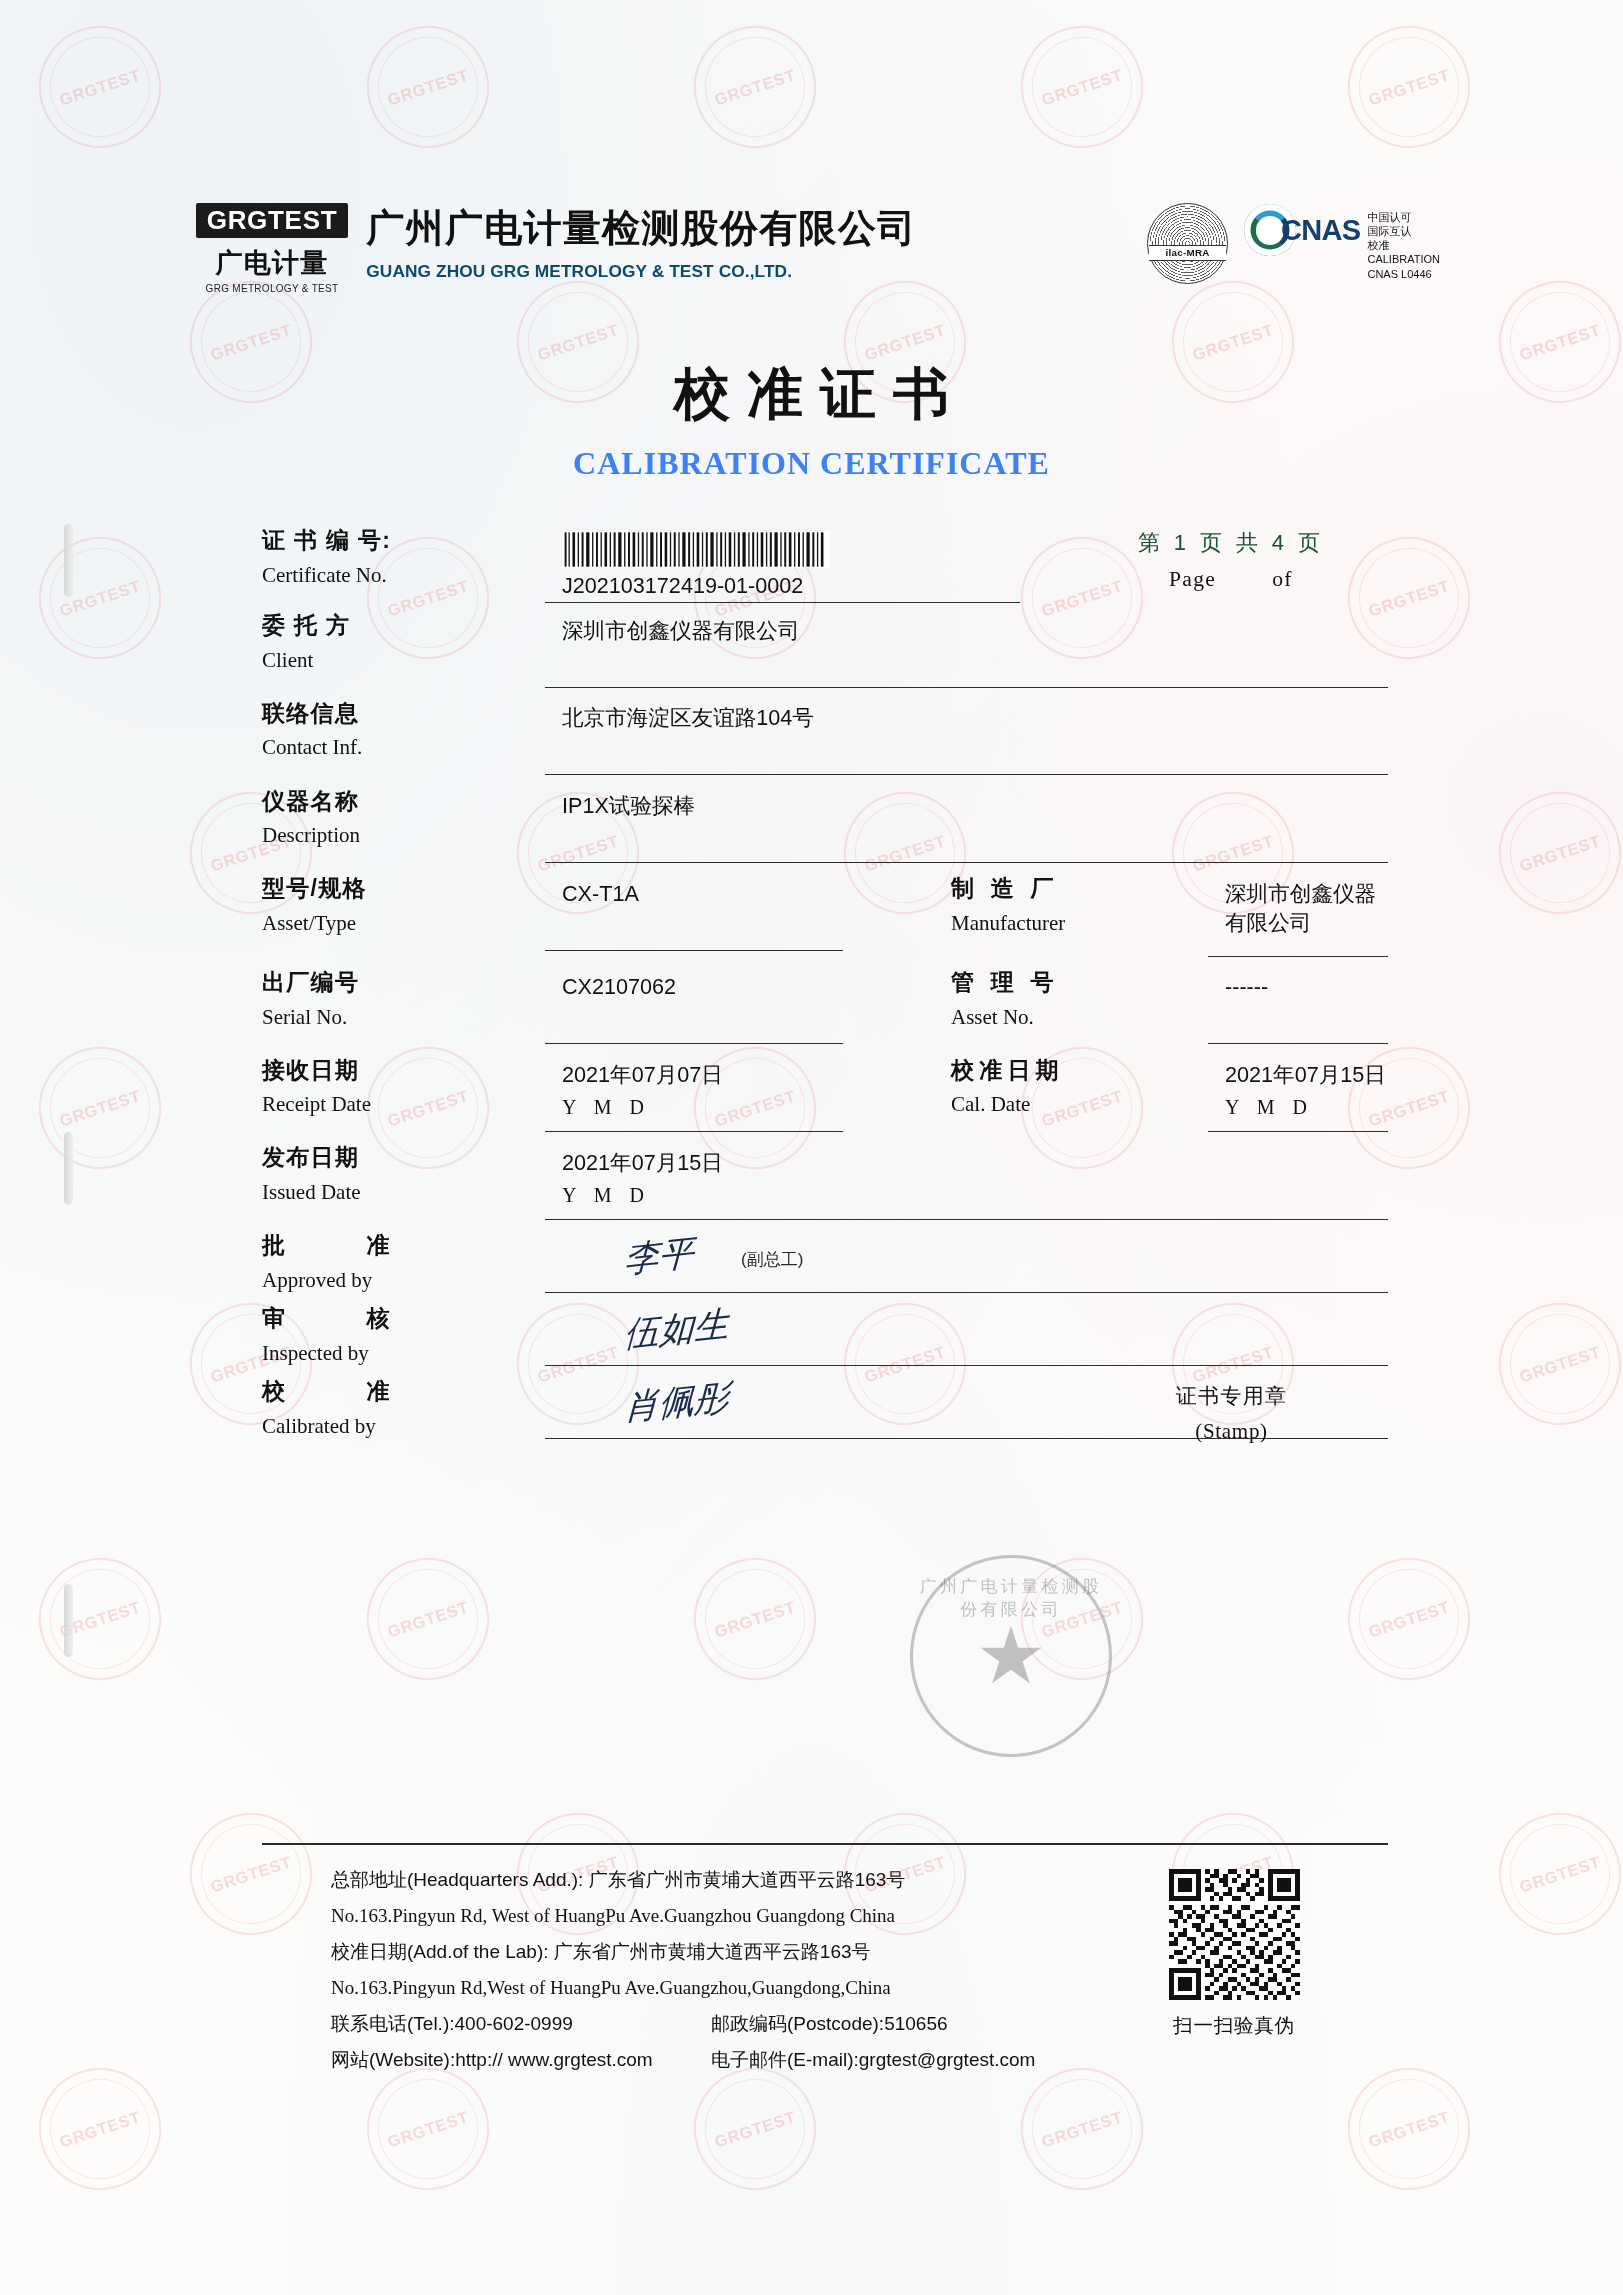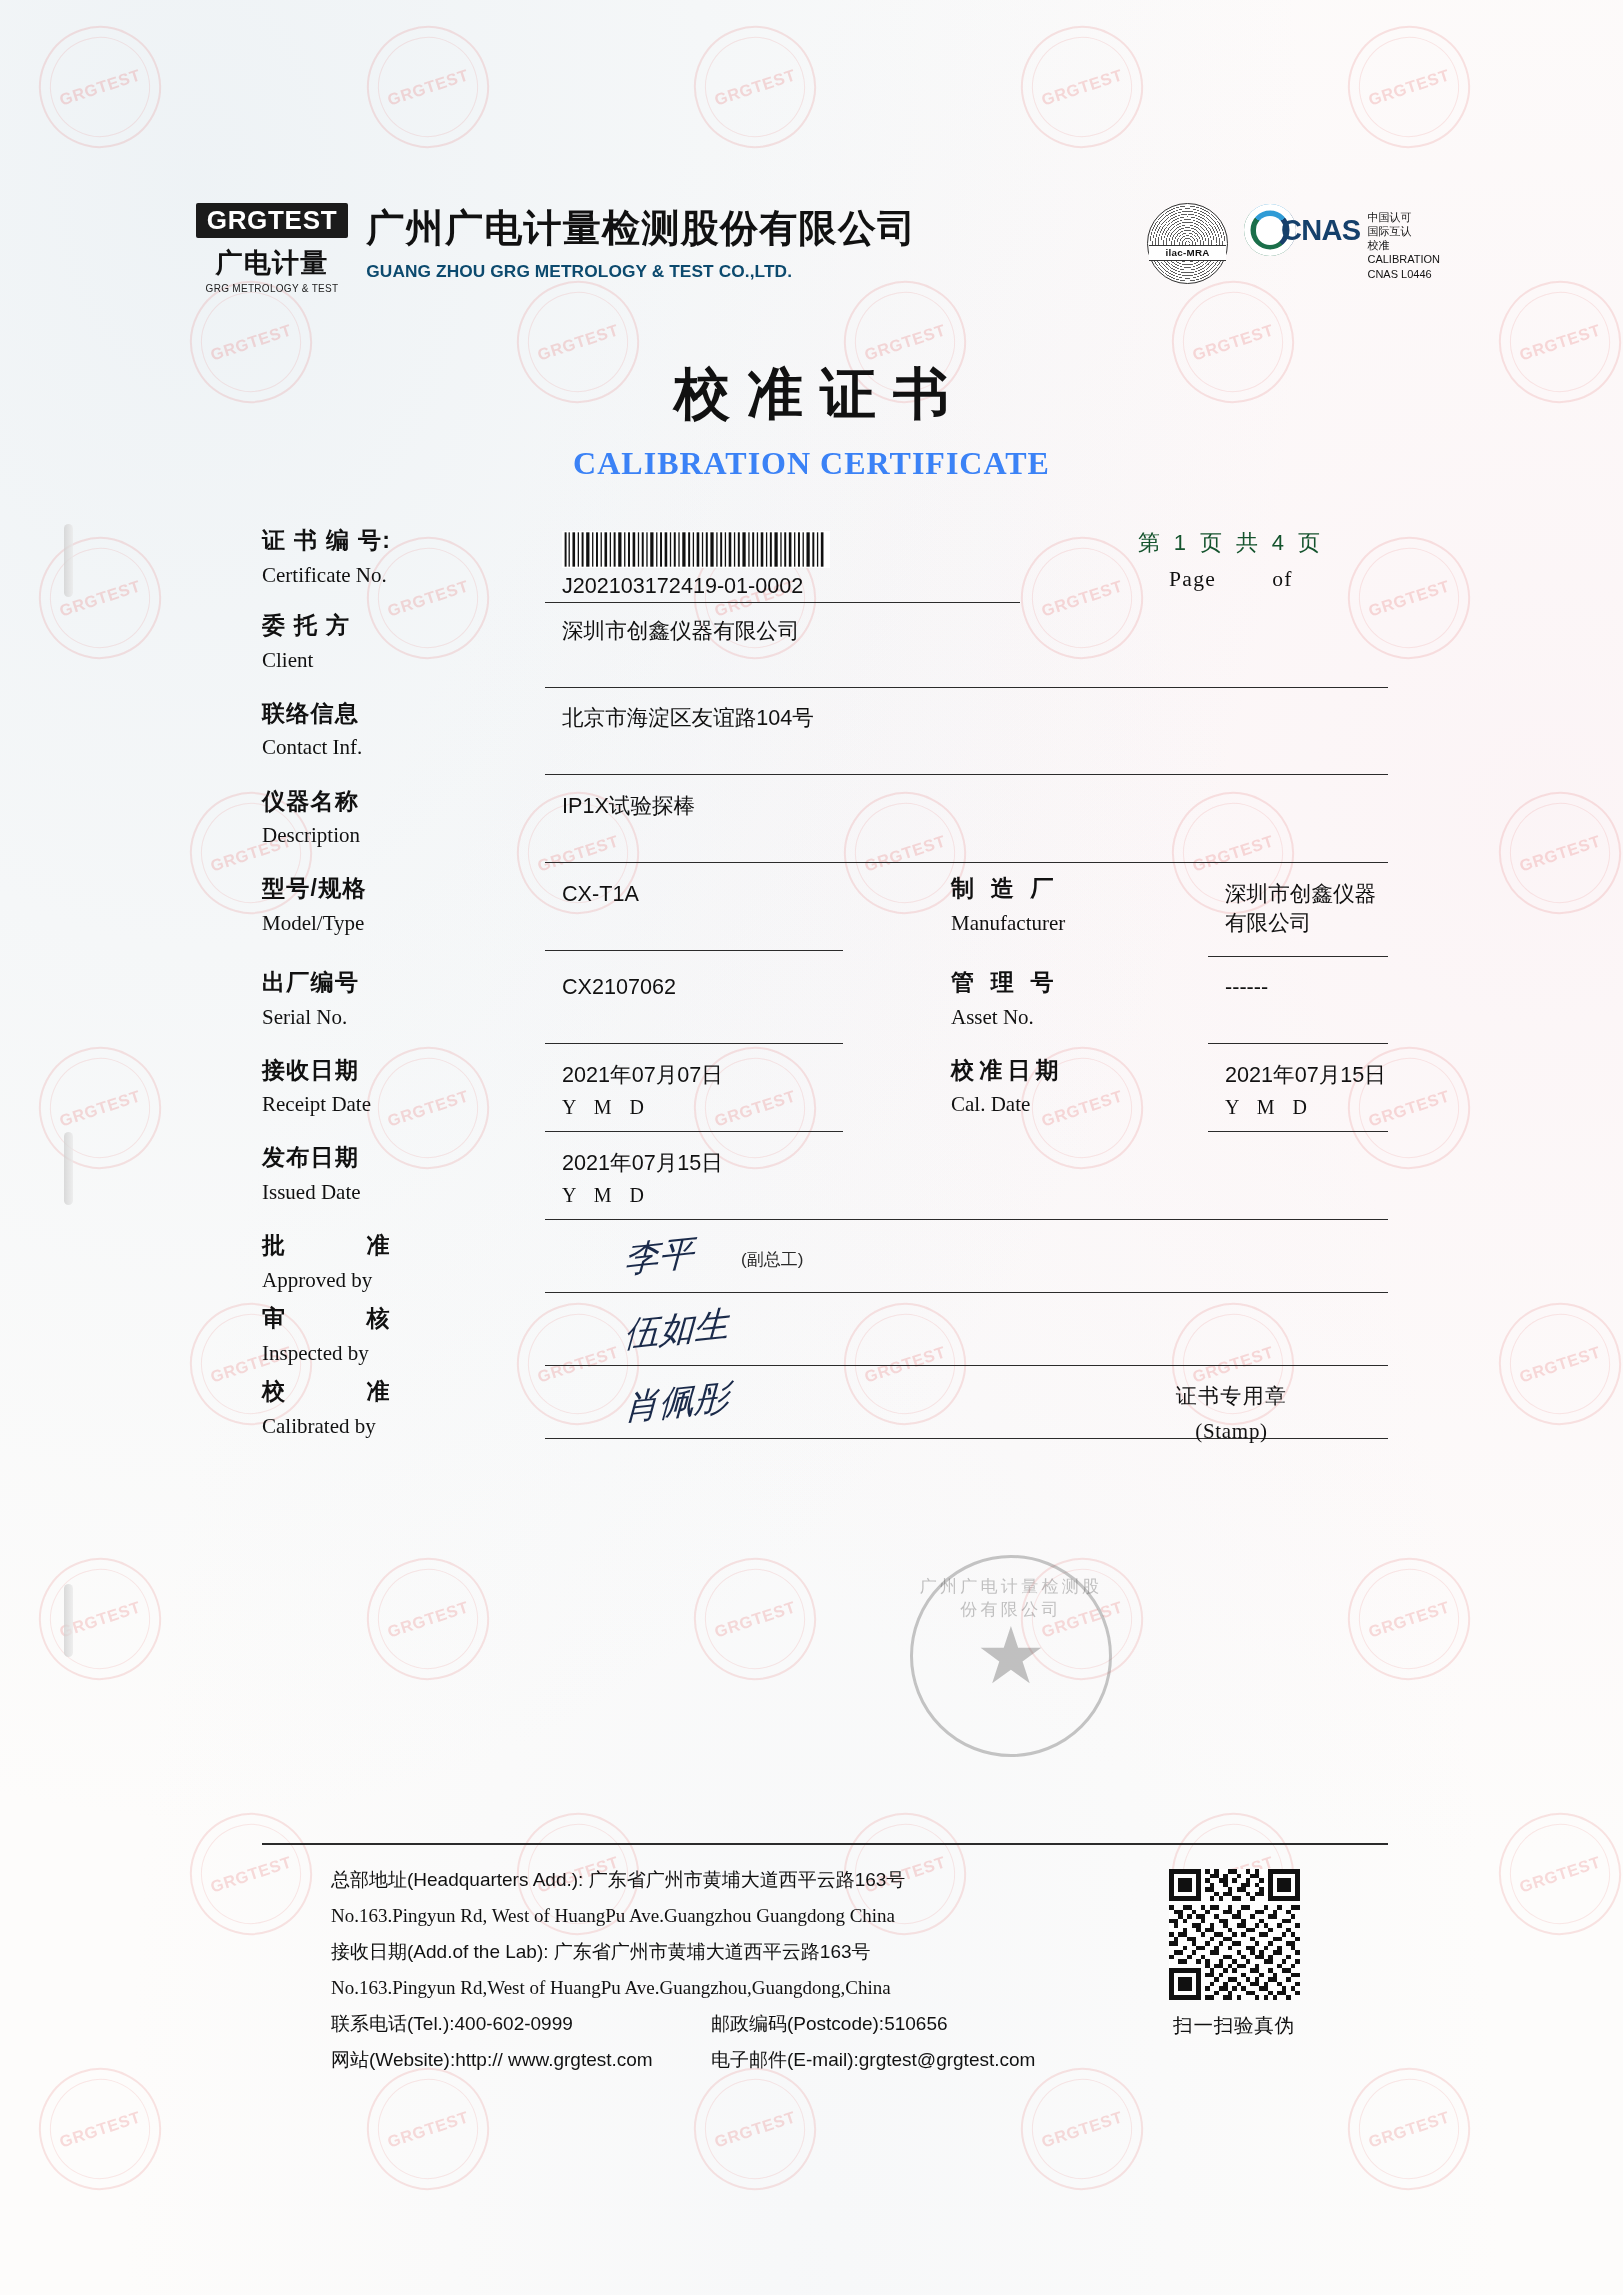--- a/index.html
+++ b/index.html
@@ -669,21 +669,21 @@
       <div class="lbl">
         <div class="cn">仪器名称</div>
         <div class="en">Description</div>
       </div>
       <div class="val">IP1X试验探棒</div>
     </div>
 
     <div class="row">
       <div class="lbl">
         <div class="cn">型号/规格</div>
-        <div class="en">Model/Type</div>
+        <div class="en">Asset/Type</div>
       </div>
       <div class="val narrow">CX-T1A</div>
       <div class="val-spacer"></div>
       <div class="lbl2">
         <div class="cn">制 造 厂</div>
         <div class="en">Manufacturer</div>
       </div>
       <div class="val tall">深圳市创鑫仪器有限公司</div>
     </div>
 
@@ -772,21 +772,21 @@
   <div class="round-stamp">
     <div class="arc">广州广电计量检测股份有限公司</div>
     <div class="star">★</div>
   </div>
 
   <div class="footer-rule"></div>
 
   <div class="footer">
     <div class="ln">总部地址(Headquarters Add.): 广东省广州市黄埔大道西平云路163号</div>
     <div class="ln en">No.163.Pingyun Rd, West of HuangPu Ave.Guangzhou Guangdong China</div>
-    <div class="ln">接收日期(Add.of the Lab): 广东省广州市黄埔大道西平云路163号</div>
+    <div class="ln">校准日期(Add.of the Lab): 广东省广州市黄埔大道西平云路163号</div>
     <div class="ln en">No.163.Pingyun Rd,West of HuangPu Ave.Guangzhou,Guangdong,China</div>
     <div class="cols">
       <div class="c1 ln">联系电话(Tel.):400-602-0999</div>
       <div class="ln">邮政编码(Postcode):510656</div>
     </div>
     <div class="cols">
       <div class="c1 ln">网站(Website):http:// www.grgtest.com</div>
       <div class="ln">电子邮件(E-mail):grgtest@grgtest.com</div>
     </div>
   </div>

